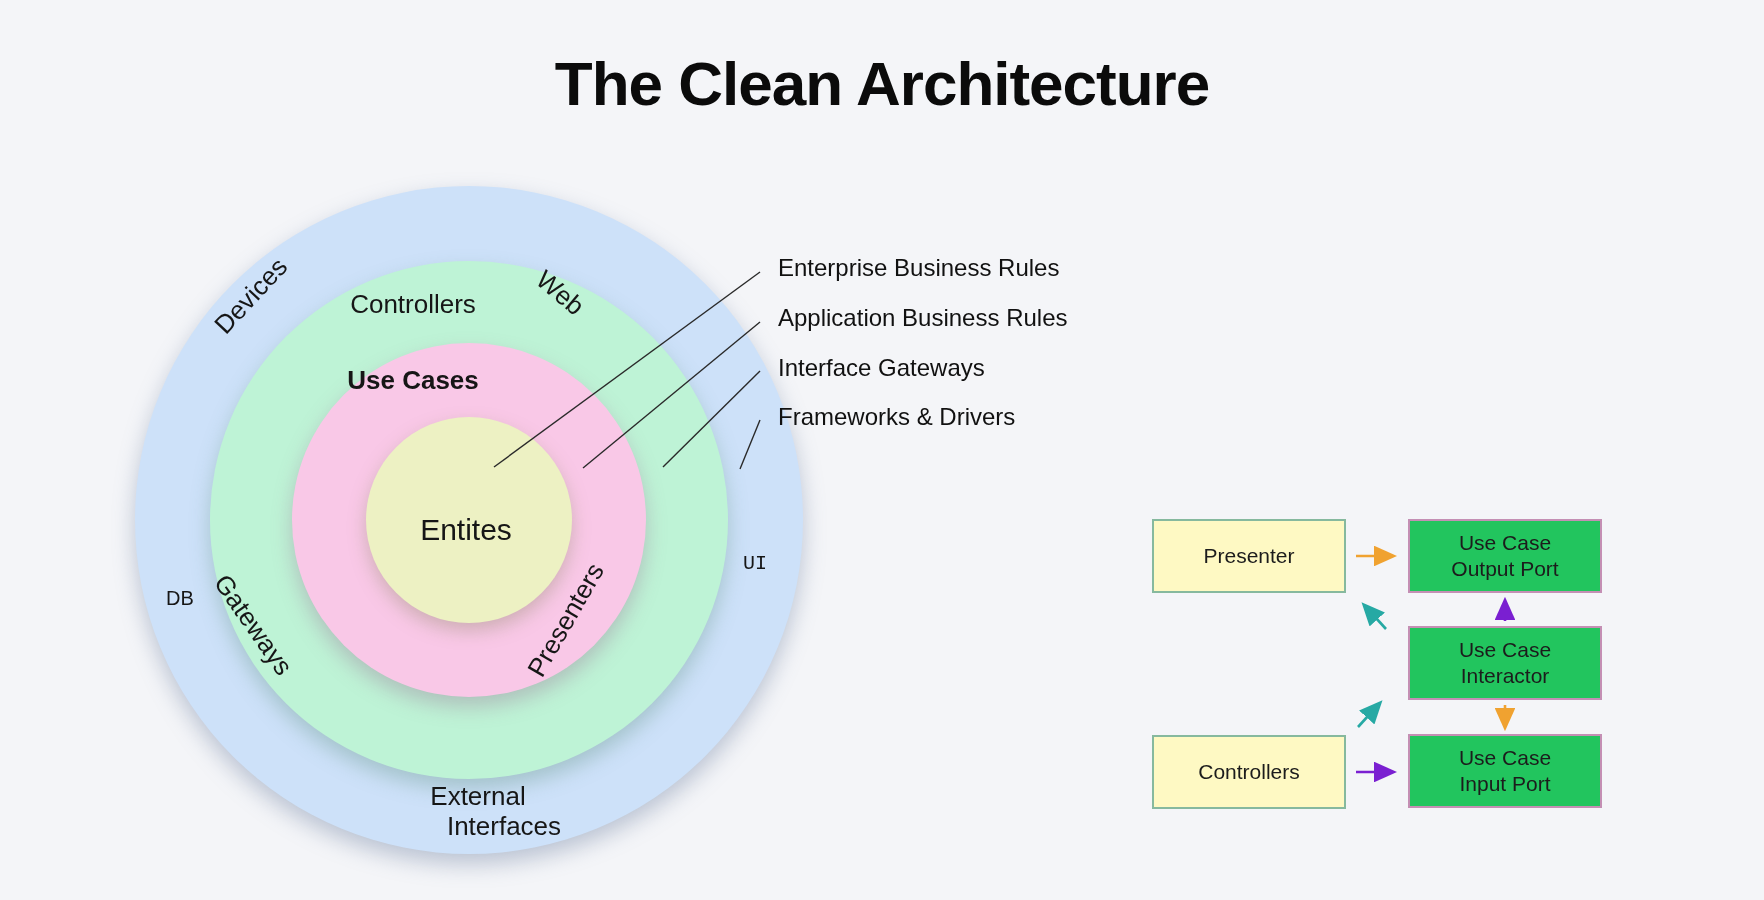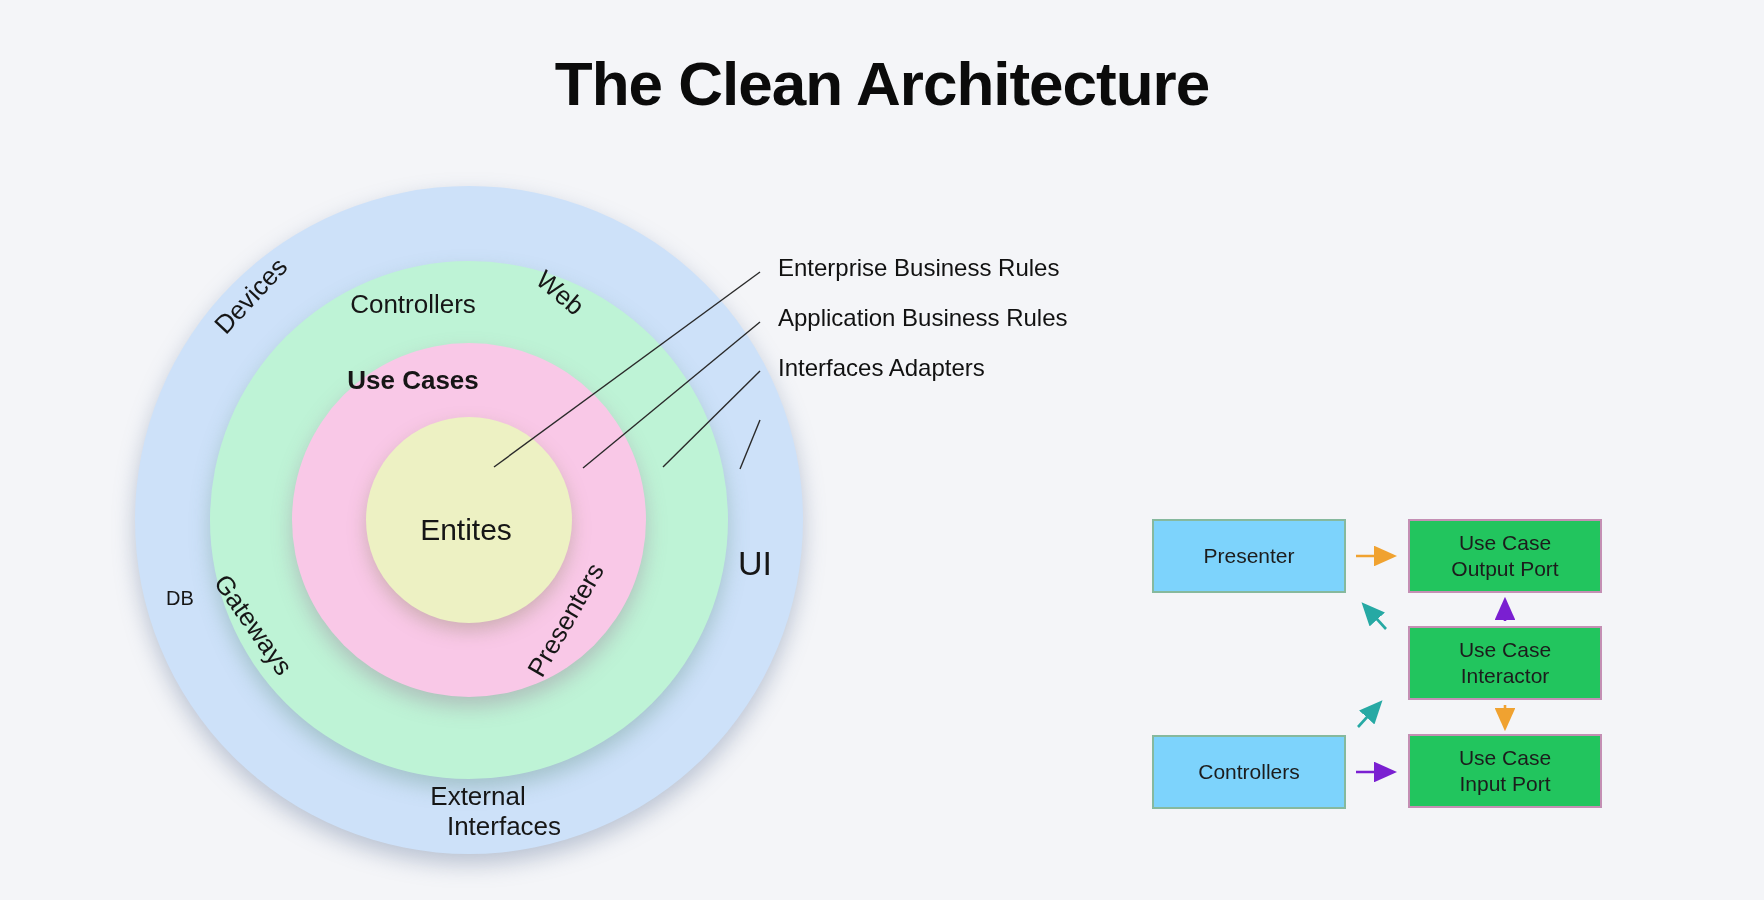--- a/index.html
+++ b/index.html
@@ -24,50 +24,51 @@
   .legend-label{
     position:absolute;transform:translateY(-50%);
     font-size:24px;color:#111;white-space:nowrap;
   }
   .svg-overlay{position:absolute;left:0;top:0;width:1764px;height:900px;pointer-events:none;}
   .flow-box{
     position:absolute;width:190px;height:70px;border:2px solid;
     display:flex;align-items:center;justify-content:center;text-align:center;
     font-size:21px;line-height:1.25;color:#1c1c1c;white-space:pre-line;
   }
-  .flow-box.green{background:#7dd3fc;border-color:#86b99e;}
+  .flow-box.green{background:#fef9c3;border-color:#86b99e;}
   .flow-box.pink {background:#22c55e;border-color:#c48fb4;}
 </style>
 </head>
 <body>
 
 <div class="stage">
 
   <h1 class="title">The Clean Architecture</h1>
 
   <div class="circle blue"></div>
   <div class="circle green"></div>
   <div class="circle pink"></div>
   <div class="circle yellow"></div>
 
   <span class="ring-label" style="left:251px;top:296px;transform:translate(-50%,-50%) rotate(-47deg);">Devices</span>
   <span class="ring-label" style="left:560px;top:293px;transform:translate(-50%,-50%) rotate(40deg);">Web</span>
   <span class="ring-label" style="left:413px;top:304px;">Controllers</span>
   <span class="ring-label" style="left:413px;top:380px;font-weight:bold;">Use Cases</span>
   <span class="ring-label" style="left:466px;top:514px;font-size:30px;margin-top:16px;">Entites</span>
   <span class="ring-label" style="left:180px;top:598px;font-size:20px;text-align:center;">DB</span>
-  <span class="ring-label" style="left:755px;top:563px;font-size:34px;">UI</span>
+  <span class="ring-label" style="left:755px;top:563px;font-size:20px;font-family:Liberation Mono, monospace;">UI</span>
   <span class="ring-label" style="left:253px;top:625px;transform:translate(-50%,-50%) rotate(55deg);">Gateways</span>
   <span class="ring-label" style="left:566px;top:620px;transform:translate(-50%,-50%) rotate(-60deg);">Presenters</span>
   <span class="ring-label" style="left:478px;top:796px;text-align:center;">External</span>
   <span class="ring-label" style="left:504px;top:826px;">Interfaces</span>
 
   <span class="legend-label" style="left:778px;top:318px;">Application Business Rules</span>
   <span class="legend-label" style="left:778px;top:268px;">Enterprise Business Rules</span>
-  <span class="legend-label" style="left:778px;top:368px;">Interfaces Adapters</span>
+  <span class="legend-label" style="left:778px;top:368px;">Interface Gateways</span>
+  <span class="legend-label" style="left:778px;top:417px;">Frameworks &amp; Drivers</span>
 
   <svg class="svg-overlay" viewBox="0 0 1764 900">
     <defs>
       <marker id="head-orange" markerWidth="9" markerHeight="8" refX="7" refY="4" orient="auto">
         <path d="M0,0 L9,4 L0,8 z" fill="#f0a230"></path>
       </marker>
       <marker id="head-purple" markerWidth="9" markerHeight="8" refX="7" refY="4" orient="auto">
         <path d="M0,0 L9,4 L0,8 z" fill="#7a1fd1"></path>
       </marker>
       <marker id="head-teal" markerWidth="9" markerHeight="8" refX="7" refY="4" orient="auto">

